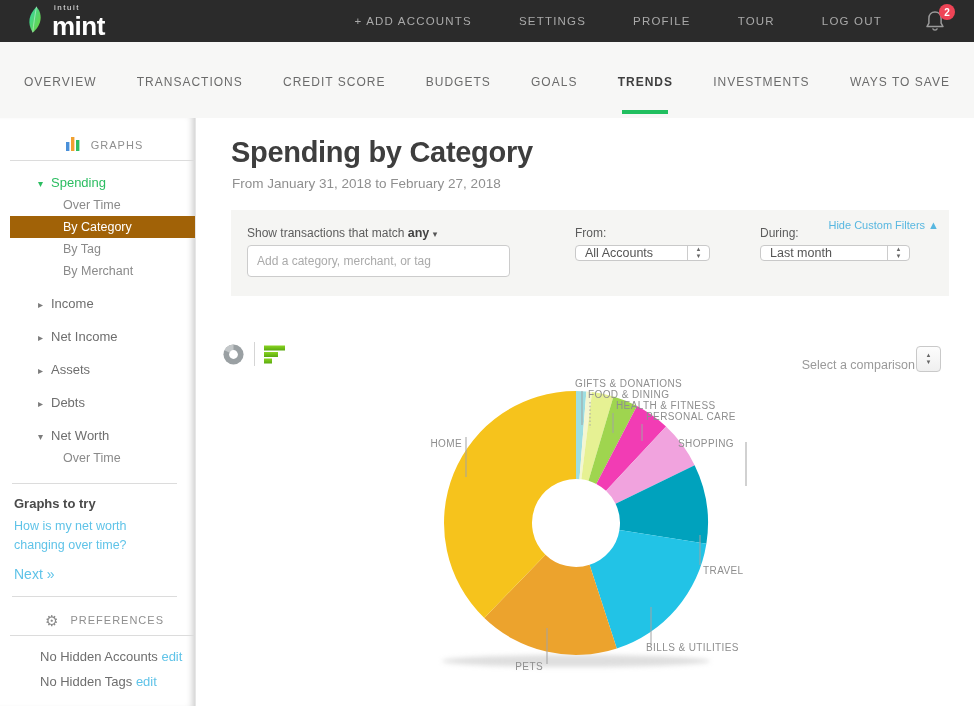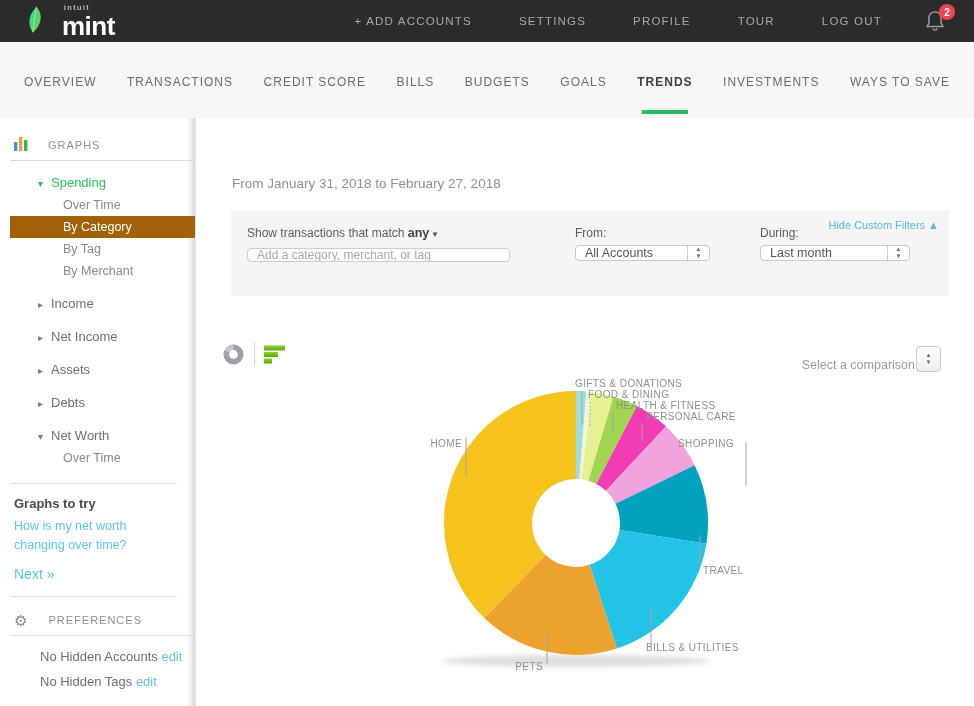--- a/index.html
+++ b/index.html
@@ -3,21 +3,21 @@
 <meta charset="utf-8">
 <style>
   * { margin:0; padding:0; box-sizing:border-box; }
   html,body { width:974px; height:706px; overflow:hidden; background:#fff;
     font-family:"Liberation Sans", sans-serif; }
   .app { position:relative; width:974px; height:706px; }
 
   
   .topbar { position:absolute; top:0; left:0; right:0; height:42px; background:#2b2b2b;
     display:flex; align-items:center; padding:0 26px; }
-  .brand { display:flex; align-items:flex-end; gap:15px; cursor:pointer; }
+  .brand { display:flex; align-items:flex-end; gap:5px; cursor:pointer; }
   .brand-text { color:#fff; line-height:1; }
   .brand-intuit { font-size:8px; letter-spacing:1.5px; color:#e8e8e8; display:block; margin:0 0 1px 2px; }
   .brand-name { font-size:26px; font-weight:bold; letter-spacing:-0.5px; }
   .topbar-menu { margin-left:auto; display:flex; align-items:center; gap:47px; margin-right:40px; }
   .tb-item { color:#a9a9a9; font-size:11.5px; letter-spacing:1.2px; cursor:pointer; white-space:nowrap; }
   .bell-wrap { position:relative; cursor:pointer; width:26px; height:28px; }
   .badge { position:absolute; top:-3px; right:-7px; min-width:16px; height:16px; border-radius:8px;
     background:#ee4456; color:#fff; font-size:10px; font-weight:bold; display:flex;
     align-items:center; justify-content:center; padding:0 4px; }
 
@@ -28,22 +28,22 @@
   .tab { position:relative; display:flex; align-items:center; color:#6b6b6b; font-size:12px;
     letter-spacing:1px; cursor:pointer; white-space:nowrap; padding:0 6px; }
   .tab.active { color:#3f3f3f; font-weight:bold; }
   .tab.active::after { content:""; position:absolute; bottom:7px; left:50%; transform:translateX(-50%);
     width:46px; height:4px; background:#21bf5f; }
 
   
   .sidebar { position:absolute; top:118px; left:0; bottom:0; width:196px; background:#fff;
     box-shadow: inset -7px 0 7px -5px rgba(0,0,0,0.22); border-right:1px solid #e6e6e6;
     padding-top:18px; }
-  .s-head { display:flex; align-items:center; gap:20px; padding-left:14px; margin-bottom:7px;
-    color:#8f8f8f; font-size:11px; letter-spacing:1px; }
+  .s-head { display:flex; align-items:center; gap:11px; padding-left:14px; margin-bottom:7px;
+    color:#8f8f8f; font-size:11px; letter-spacing:1px;justify-content:center; }
   .s-div { border:none; border-top:1px solid #dcdcdc; margin-left:10px; }
   .sm-item { position:relative; font-size:13px; color:#6e6e6e; padding:4px 0 4px 38px;
     cursor:pointer; margin-top:3px; }
   .sm-item .arr { display:inline-block; width:13px; font-size:10px; color:#7c7c7c; }
   .sm-item.top { margin-top:10px; }
   .sm-item.child { padding-left:63px; color:#8a8a8a; font-size:12.5px; margin-top:0; }
   .sm-item.green, .sm-item.green .arr { color:#2cbd61; }
   .sm-item.sel { background:#a16207; color:#fff; margin-left:10px; padding-left:53px; }
   .try { padding:12px 14px 0 14px; }
   .try-head { font-size:13px; font-weight:bold; color:#4a4a4a; margin-bottom:6px; }
@@ -62,21 +62,21 @@
   .filter-panel { position:absolute; left:35px; top:92px; width:718px; height:86px;
     background:#f5f5f3; }
   .hide-link { position:absolute; top:9px; right:10px; font-size:11px; color:#58b7e0; cursor:pointer; }
   .fgroup { position:absolute; top:16px; }
   .flabel { font-size:12px; color:#5c5c5c; margin-bottom:5px; }
   .flabel b { color:#444; font-size:12.5px; }
   .flabel .caret { color:#555; font-size:9px; }
   .g-match { left:16px; }
   .g-from { left:344px; }
   .g-during { left:529px; }
-  .search-input { width:263px; height:14px; border:1px solid #ccc; border-radius:4px;
+  .search-input { width:263px; height:32px; border:1px solid #ccc; border-radius:4px;
     font-size:12px; padding:0 9px; color:#555; outline:none; font-family:inherit; }
   .search-input::placeholder { color:#aaa; }
   .select { display:flex; align-items:stretch; height:16px; background:#fff;
     border:1px solid #c9c9c9; border-radius:4px; cursor:pointer; }
   .select-value { flex:1; display:flex; align-items:center; padding-left:9px;
     font-size:12.5px; color:#555; }
   .w-from { width:135px; } .w-during { width:150px; }
   .stepper { width:22px; border-left:1px solid #ccc; display:flex; flex-direction:column;
     align-items:center; justify-content:center; font-size:6px; color:#666; line-height:5px; gap:2px; }
 
@@ -131,21 +131,20 @@
         </svg>
       </span>
       <span class="badge">2</span>
     </div>
   </div>
 
   <div class="nav" id="navTabs">
       <div class="tab">OVERVIEW</div>
       <div class="tab">TRANSACTIONS</div>
       <div class="tab">CREDIT SCORE</div>
-      <div class="tab">BILLS</div>
       <div class="tab">BUDGETS</div>
       <div class="tab">GOALS</div>
       <div class="tab active">TRENDS</div>
       <div class="tab">INVESTMENTS</div>
       <div class="tab">WAYS TO SAVE</div>
     </div>
 
   <div class="sidebar">
     <div class="s-head">
       <span>
@@ -183,20 +182,21 @@
       <span>PREFERENCES</span>
     </div>
     <hr class="s-div" style="margin-bottom:8px;">
     <div id="prefItems">
         <div class="prefs-row"><span>No Hidden Accounts </span><span class="edit-link">edit</span></div>
         <div class="prefs-row"><span>No Hidden Tags </span><span class="edit-link">edit</span></div>
       </div>
   </div>
 
   <div class="content">
+    <div class="page-title">Spending by Category</div>
     <div class="page-sub">From January 31, 2018 to February 27, 2018</div>
 
     <div class="filter-panel">
       <div class="hide-link">
         <span>Hide Custom Filters</span>
         <span>▲</span>
       </div>
       <div class="fgroup g-match">
         <div class="flabel">
           <span>Show transactions that match</span>

